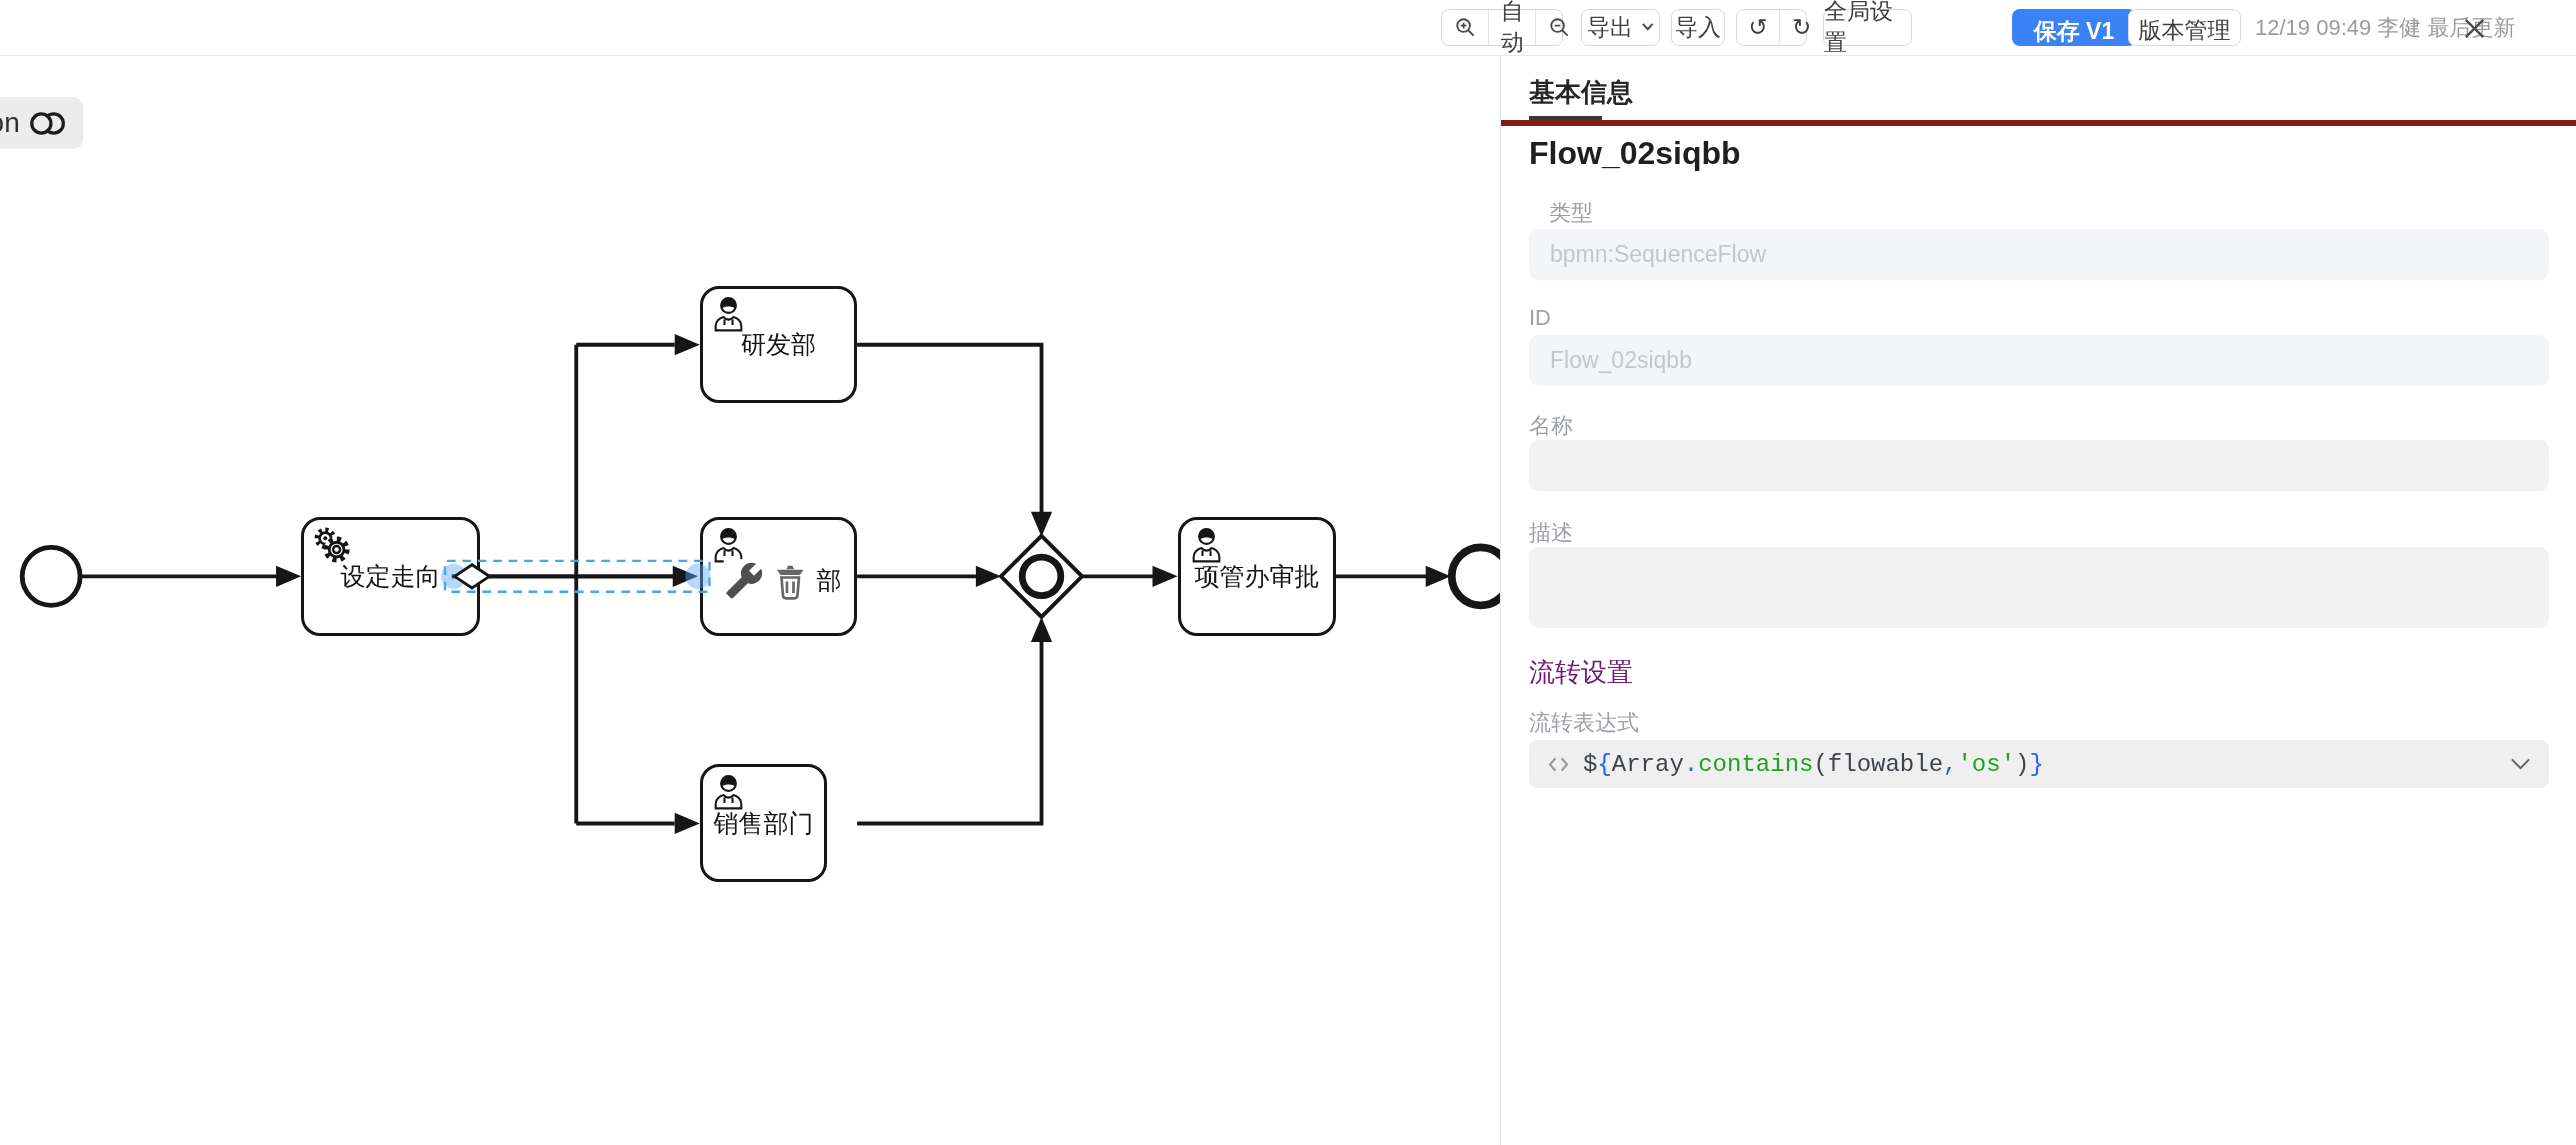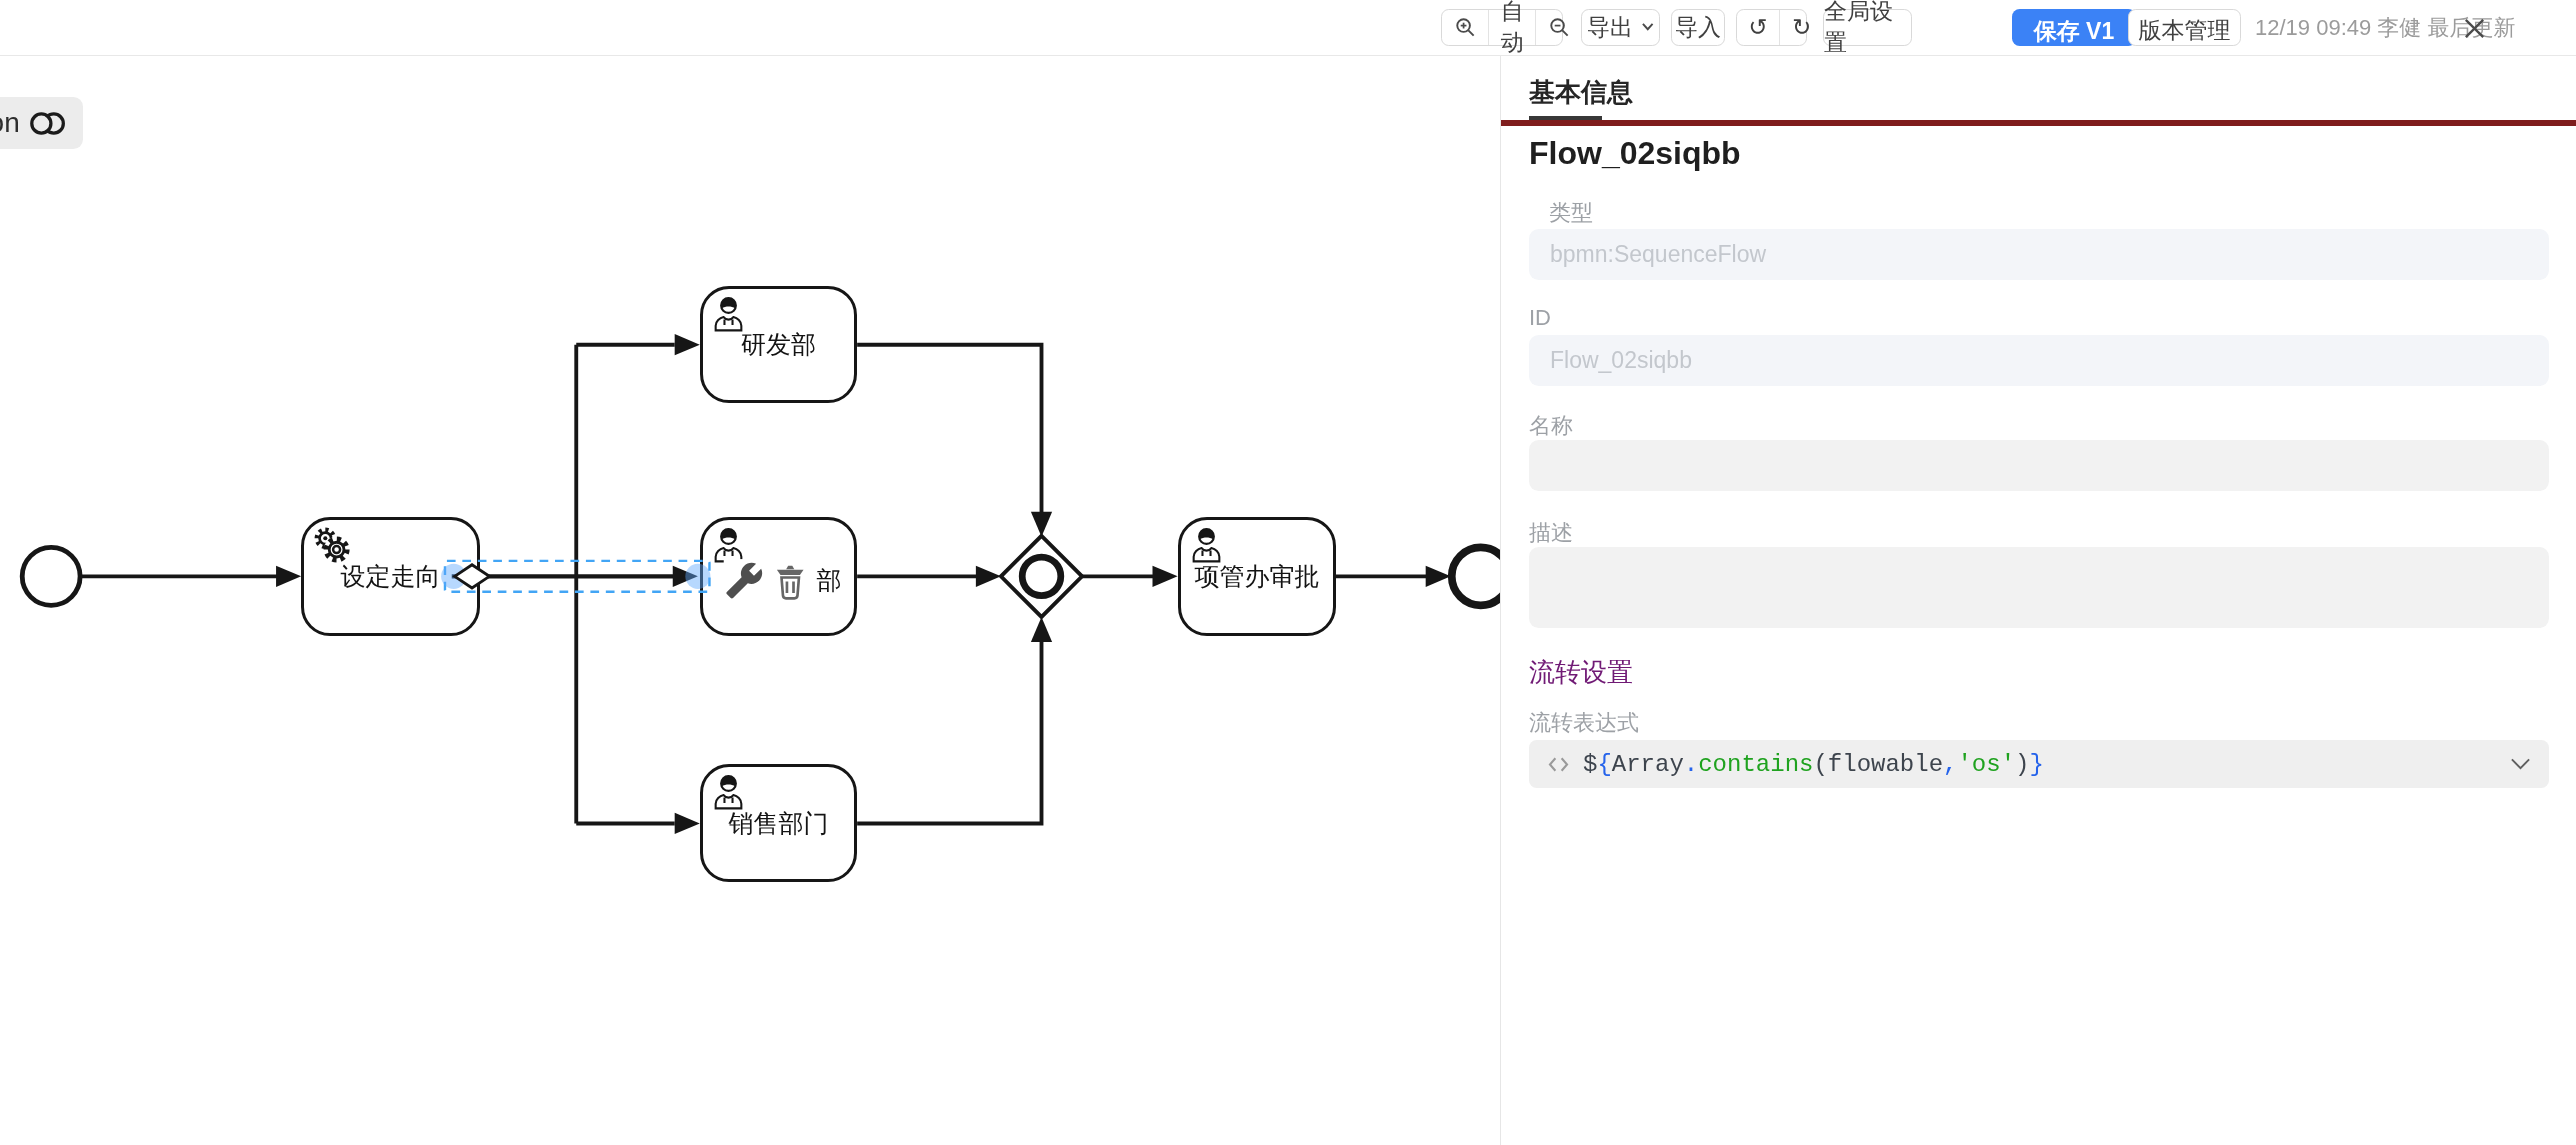--- a/index.html
+++ b/index.html
@@ -22,21 +22,21 @@
   .updated{position:absolute;top:0;height:55px;display:flex;align-items:center;
            font-size:22px;color:#9b9b9b;}
   .closebtn{position:absolute;top:13.5px;width:29px;height:29px;display:flex;align-items:center;
             justify-content:center;cursor:pointer;}
 
   
   .canvas{position:absolute;left:0;top:55px;width:1500px;height:1090px;overflow:hidden;}
   .edges,.overlay{position:absolute;left:0;top:-55px;width:1500px;height:1145px;}
   .edges{z-index:1;}
   .overlay{z-index:3;pointer-events:none;}
-  .task{position:absolute;box-sizing:border-box;border:3.9px solid #161616;border-radius:29px;
+  .task{position:absolute;box-sizing:border-box;border:3.9px solid #161616;border-radius:19px;
         background:#fff;z-index:2;display:flex;align-items:center;justify-content:center;
         font-size:25px;color:#141414;cursor:pointer;}
   .task .corner-icon{position:absolute;left:7.7px;top:5.8px;}
   .mid-row{position:absolute;left:50%;top:50%;transform:translate(-46%,-40%);display:flex;
            align-items:center;gap:7.7px;background:#fff;padding:1.9px 1.9px;}
 
   .sim-toggle{position:absolute;left:-41px;top:42px;width:124px;height:52px;background:#ececec;
               border-radius:9.7px;display:flex;align-items:center;justify-content:flex-end;
               gap:7.7px;padding-right:11.6px;box-sizing:border-box;font-size:28px;color:#2e2e2e;
               z-index:4;cursor:pointer;}
@@ -240,21 +240,21 @@
         <svg width="37" height="41" viewBox="0 0 36 40">
           <path d="M14 9l2-3.5h4L22 9z" fill="#666"></path>
           <polygon points="5,9.5 31,9.5 27.5,14.5 8.5,14.5" fill="#666"></polygon>
           <path d="M9.5 17h17l-1.4 17.5a3 3 0 0 1-3 2.8h-8.2a3 3 0 0 1-3-2.8z" fill="none" stroke="#666" stroke-width="2.6"></path>
           <path d="M14.8 21v11M21.2 21v11" fill="none" stroke="#666" stroke-width="2.6"></path>
         </svg>
         <span style="font-size:25px;color:#141414;">部</span>
       </div>
     </div>
 
-    <div class="task" style="left:700px;top:709px;width:157px;height:118px;">
+    <div class="task" style="left:700px;top:709px;width:127px;height:118px;">
       <svg class="corner-icon" width="35" height="37" viewBox="0 0 32 34">
         <path d="M16 2.6a6.8 6.8 0 0 1 6.8 6.8c0 1-.2 1.9-.6 2.8-1.8-1.1-4.1-1.7-6.2-1.7s-4.4.6-6.2 1.7a6.8 6.8 0 0 1 6.2-9.6z" fill="#161616"></path>
         <circle cx="16" cy="9.6" r="6.8" fill="none" stroke="#161616" stroke-width="1.9"></circle>
         <path d="M4.2 32.5v-4.2c0-4.2 3.7-7.2 7.3-8 1 1.4 2.7 2.3 4.5 2.3s3.5-.9 4.5-2.3c3.6.8 7.3 3.8 7.3 8v4.2z" fill="#fff" stroke="#161616" stroke-width="1.9"></path>
         <path d="M12.3 22.5v5M19.7 22.5v5" fill="none" stroke="#161616" stroke-width="1.9"></path>
       </svg>
       <span>销售部门</span>
     </div>
 
     <div class="task" style="left:1178px;top:462px;width:158px;height:119px;">

